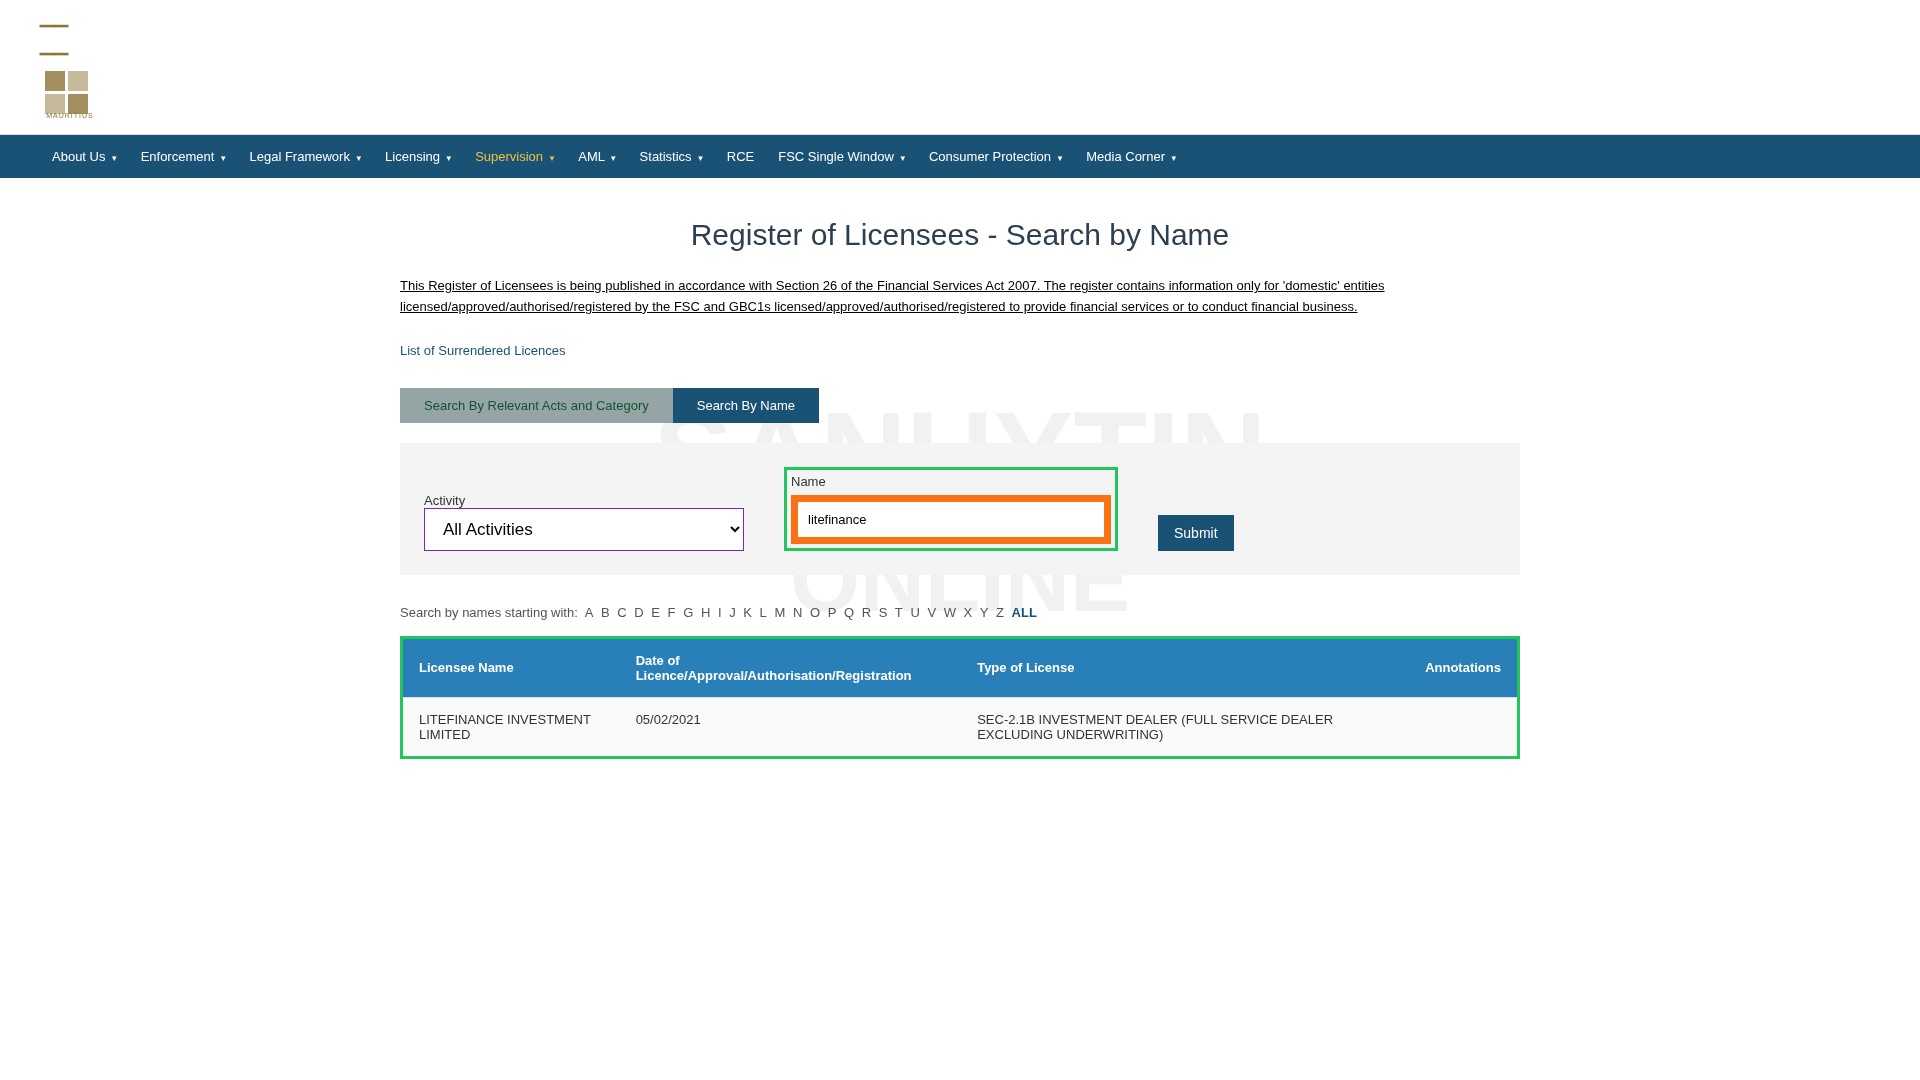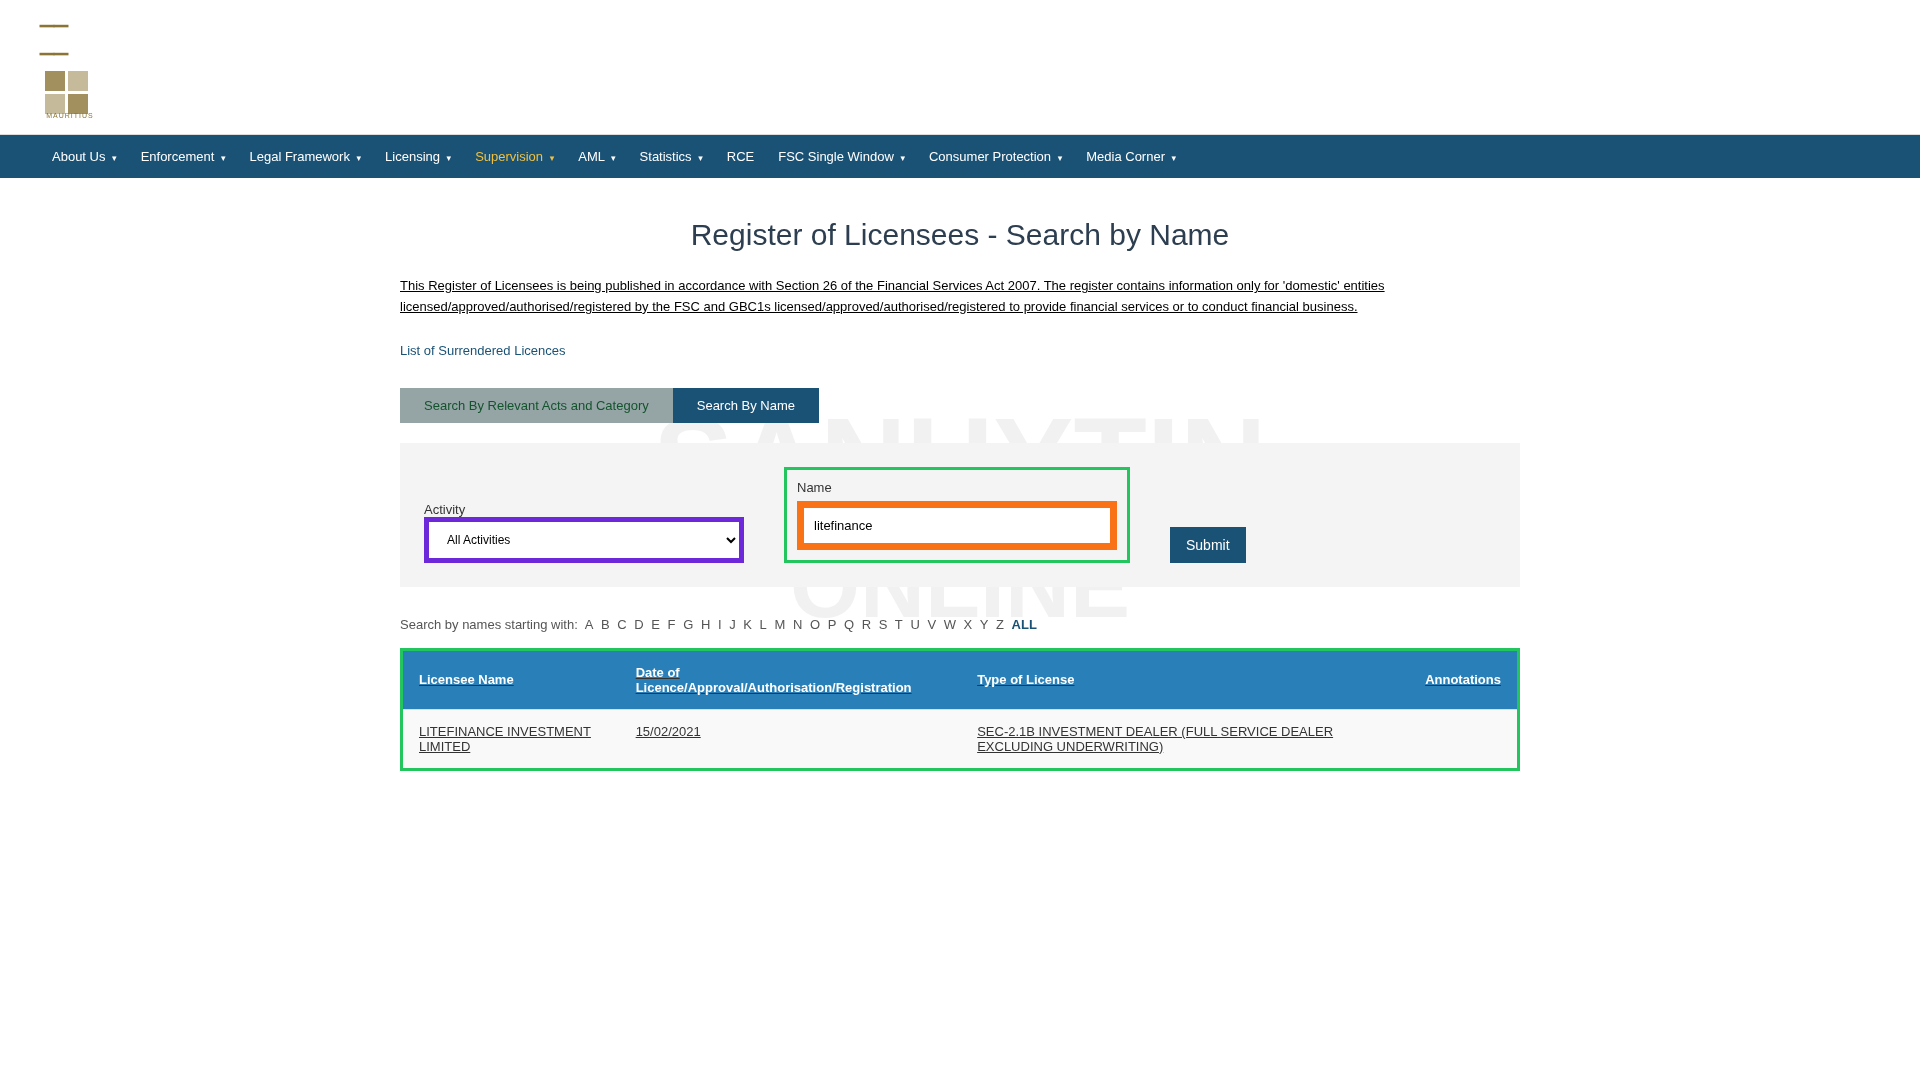--- a/index.html
+++ b/index.html
@@ -141,30 +141,30 @@
       display: flex;
       flex-direction: column;
       gap: 0;
     }
     .form-group label {
       font-size: 13px;
       color: #333;
     }
     .form-group select {
       padding: 10px 14px;
-      font-size: 12px;
-      border: 5px solid #6d28d9;
+      font-size: 17px;
+      border: 1px solid #6d28d9;
       background: #fff;
       min-width: 320px;
       appearance: auto;
     }
 
     .name-group {
       border: 3px solid #22c55e;
-      padding: 10px;
+      padding: 4px;
       display: flex;
       flex-direction: column;
       gap: 6px;
     }
     .name-group label {
       font-size: 13px;
       color: #333;
     }
     .name-group input {
       padding: 10px;
@@ -199,21 +199,20 @@
     }
     .alphabet-row a.all {
       color: #1a5276;
       font-weight: bold;
     }
 
     
     .results-table-wrap {
       border: 3px solid #22c55e;
       margin-bottom: 40px;
-      text-decoration: underline;
     }
     .results-table {
       width: 100%;
       border-collapse: collapse;
     }
     .results-table thead tr th {
       background: #2980b9;
       color: #fff;
       text-align: left;
       padding: 14px 16px;
@@ -369,21 +368,21 @@
           <tr>
             <th>Licensee Name</th>
             <th>Date of Licence/Approval/Authorisation/Registration</th>
             <th>Type of License</th>
             <th>Annotations</th>
           </tr>
         </thead>
         <tbody>
           <tr>
             <td>LITEFINANCE INVESTMENT LIMITED</td>
-            <td>15/02/2021</td>
+            <td>05/02/2021</td>
             <td>SEC-2.1B INVESTMENT DEALER (FULL SERVICE DEALER EXCLUDING UNDERWRITING)</td>
             <td></td>
           </tr>
         </tbody>
       </table>
     </div>
 
   </div>
 </div>
 

